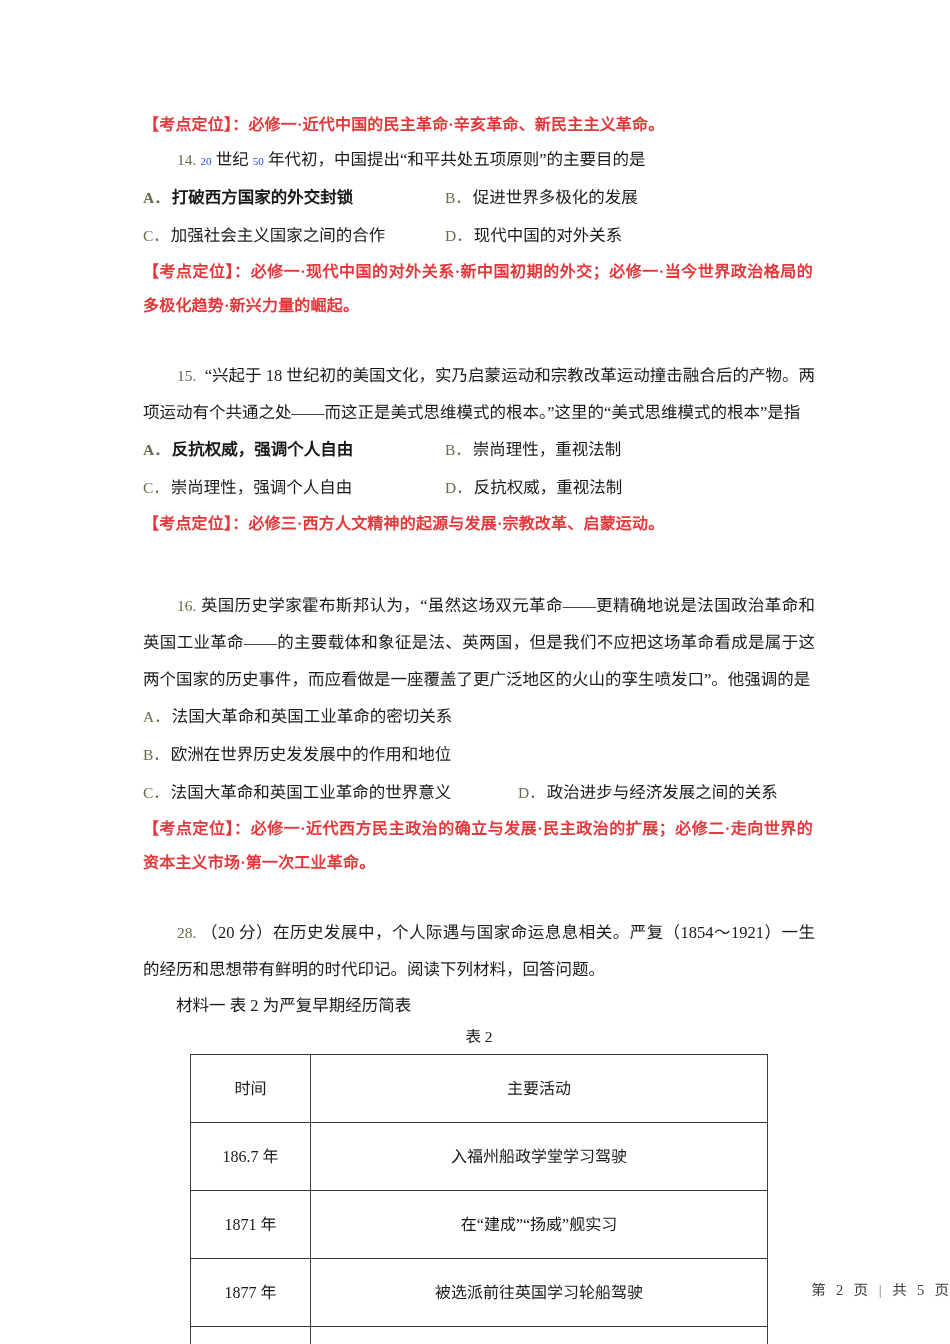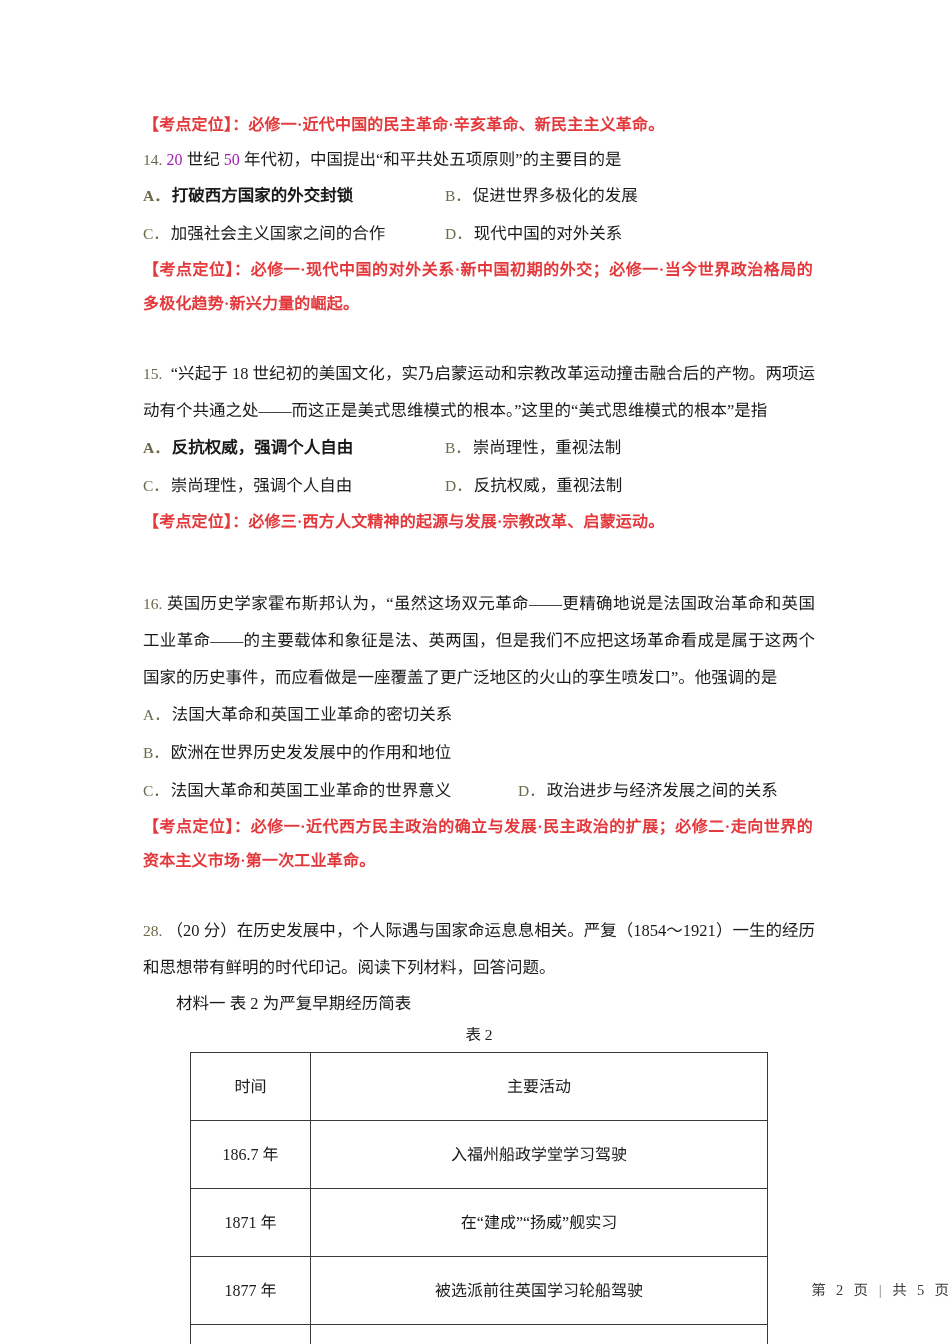--- a/index.html
+++ b/index.html
@@ -48,24 +48,25 @@
     text-justify: inter-ideograph;
     letter-spacing: 0.2px;
   }
   .kaodian.single { white-space: nowrap; }
 
   
   .qnum {
     font-size: 15.5px;
     color: #6b6a4a;
     font-family: "Liberation Serif", serif;
+    margin-left: 34px;
   }
   .num-inline {
-    font-size: 16px;
-    color: #a21caf;
+    font-size: 11px;
+    color: #1d4ed8;
   }
 
   .stem {
     font-size: 16.5px;
     line-height: 37px;
     text-align: justify;
     text-justify: inter-ideograph;
   }
 
   

